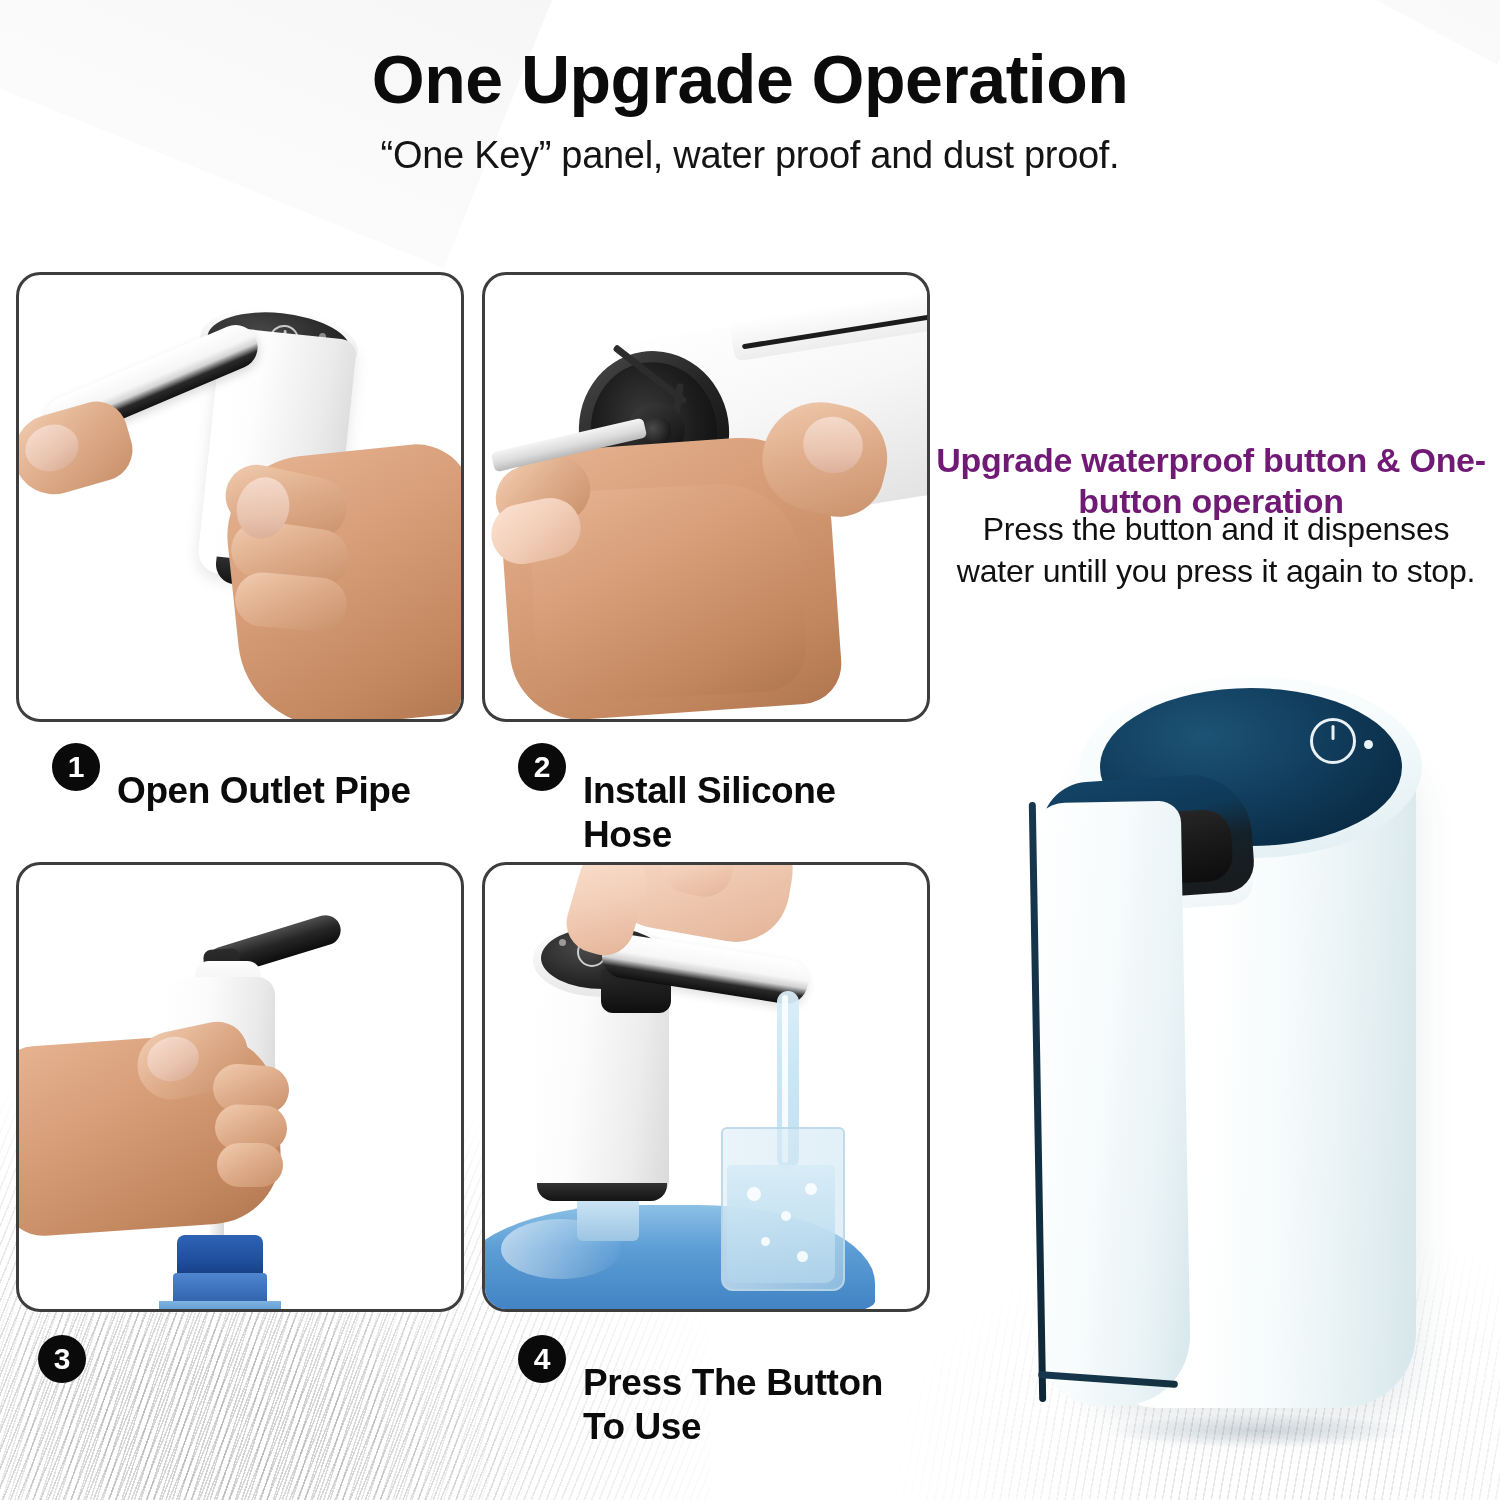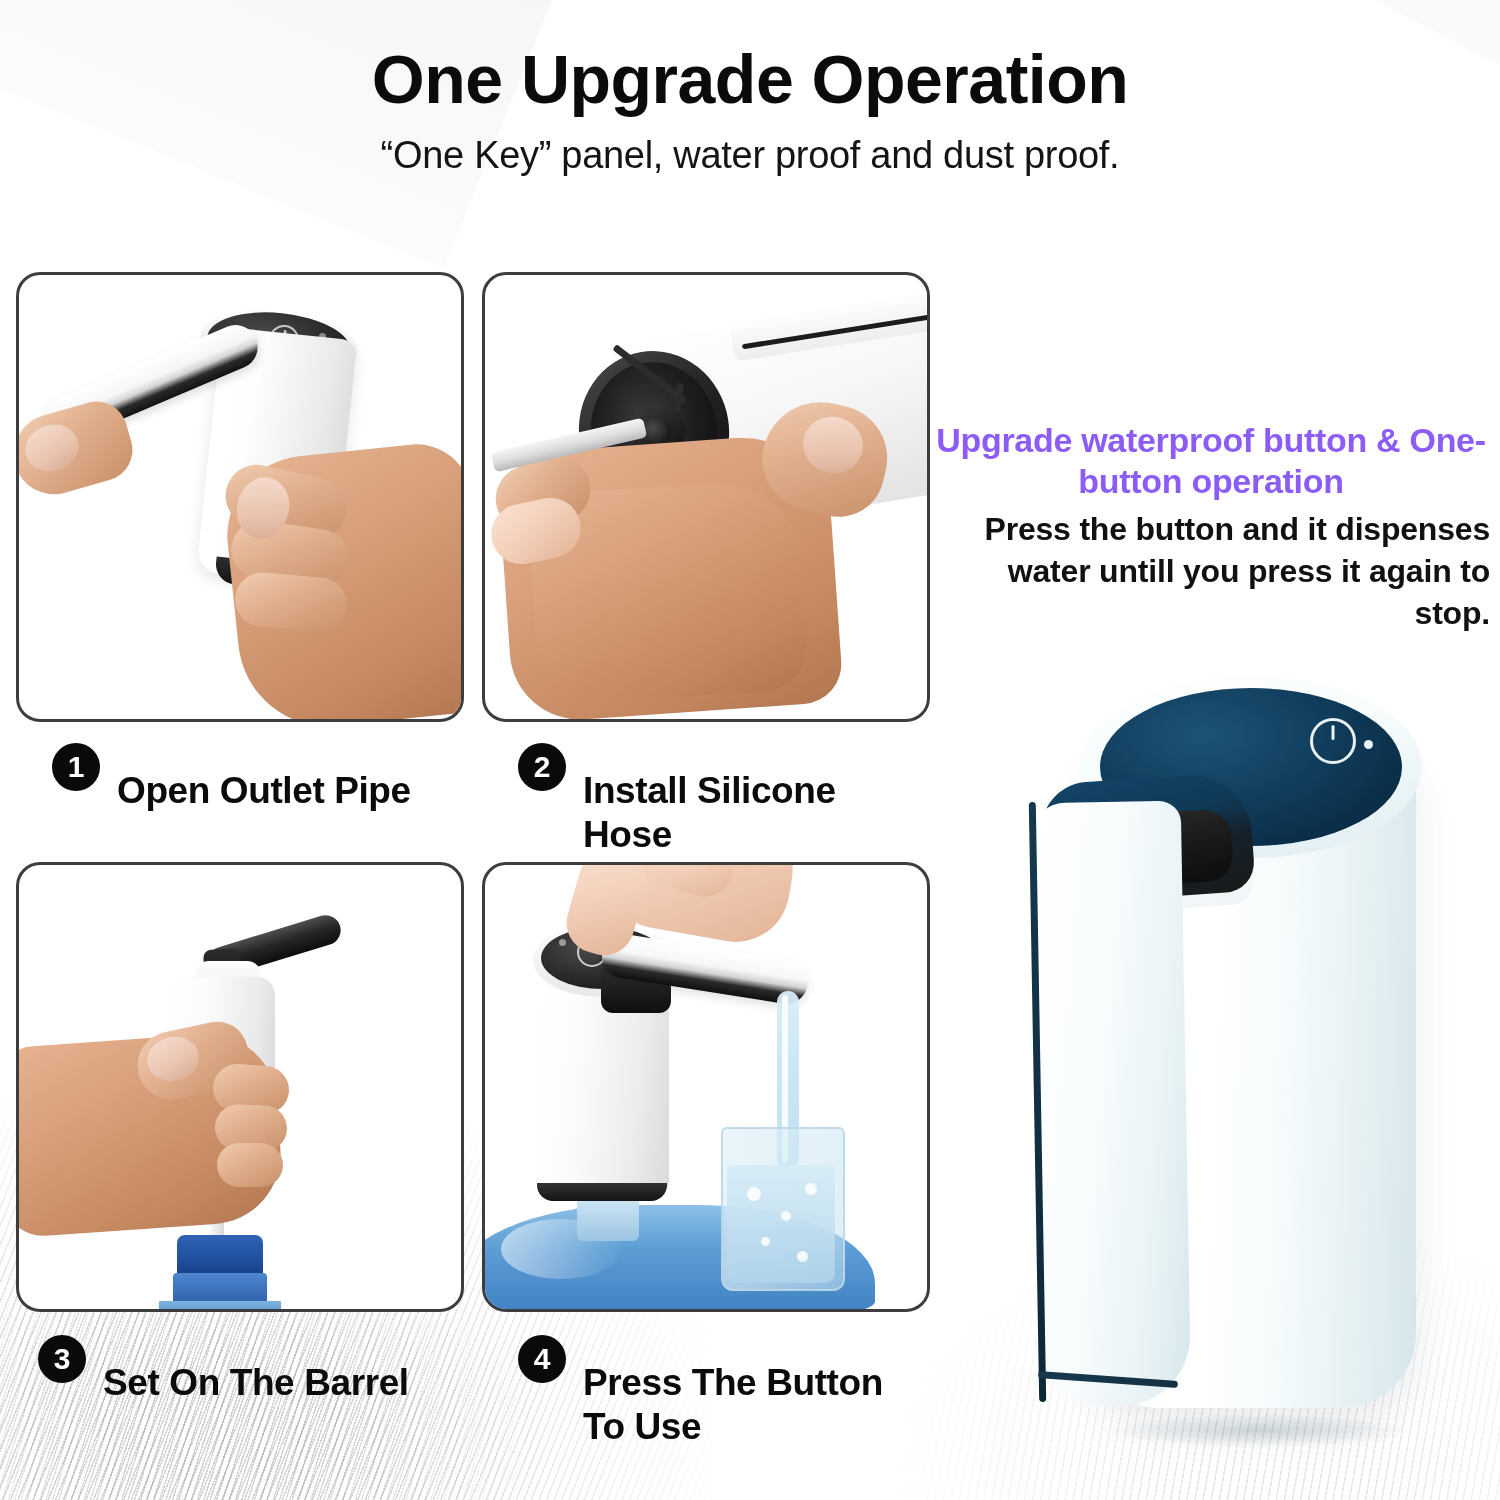--- a/index.html
+++ b/index.html
@@ -88,26 +88,26 @@
   .badge{
     flex:0 0 auto;width:48px;height:48px;border-radius:50%;background:#0a0a0a;
     color:#fff;font-size:30px;font-weight:700;
     display:flex;align-items:center;justify-content:center;line-height:1;margin-top:3px;
   }
   .captxt{font-size:37px;font-weight:700;color:#0b0b0b;line-height:1.18;letter-spacing:-.4px;margin-top:29px;}
   .c2 .captxt,.c4 .captxt{max-width:320px;}
 
   
   .rtitle{
-    position:absolute;left:930px;width:562px;top:420px;text-align:center;
-    font-size:34px;font-weight:700;color:#8b5cf6;line-height:1.22;letter-spacing:-.3px;
+    position:absolute;left:930px;width:562px;top:440px;text-align:center;
+    font-size:34px;font-weight:700;color:#701a75;line-height:1.22;letter-spacing:-.3px;
   }
   .rbody{
-    position:absolute;left:942px;width:548px;top:508px;text-align:right;
-    font-size:32px;font-weight:700;color:#111;line-height:1.32;letter-spacing:-.2px;
+    position:absolute;left:942px;width:548px;top:508px;text-align:center;
+    font-size:32px;font-weight:400;color:#111;line-height:1.32;letter-spacing:-.2px;
   }
 
   
   .ph{position:absolute;inset:0;}
 
   
   .skin{background:linear-gradient(155deg,#e7b492 0%,#d79e79 38%,#c3875f 78%,#b0764f 100%);}
   .skin2{background:linear-gradient(150deg,#f1cdb2 0%,#e0ae8c 45%,#c8906a 100%);}
   .skinL{background:linear-gradient(150deg,#fbe2d3 0%,#f3cfb9 48%,#e2b396 100%);}
   .nail{background:linear-gradient(160deg,#f7ded0 0%,#e9c3ae 60%,#d8aa92 100%);}
@@ -564,21 +564,20 @@
   <div class="cap c1">
     <div class="badge">1</div>
     <div class="captxt">Open Outlet Pipe</div>
   </div>
   <div class="cap c2">
     <div class="badge">2</div>
     <div class="captxt">Install Silicone Hose</div>
   </div>
   <div class="cap c3">
     <div class="badge">3</div>
-    <div class="captxt">Set On The Barrel</div>
   </div>
   <div class="cap c4">
     <div class="badge">4</div>
     <div class="captxt">Press The Button To Use</div>
   </div>
 
   <div class="rtitle">Upgrade waterproof button &amp; One-button operation</div>
   <div class="rbody">Press the button and it dispenses water untill you press it again to stop.</div>
 
   <div class="hero">

